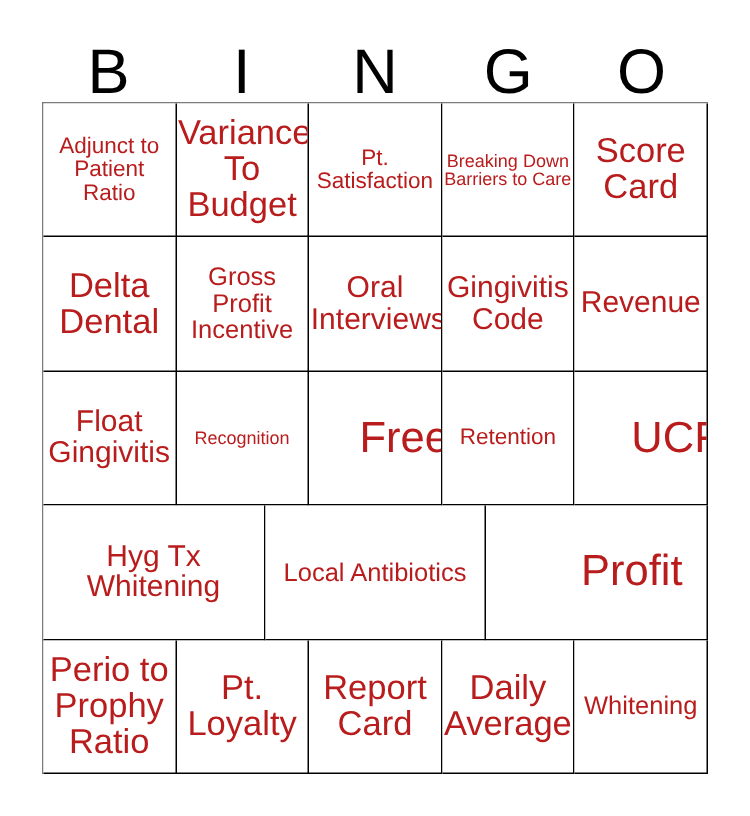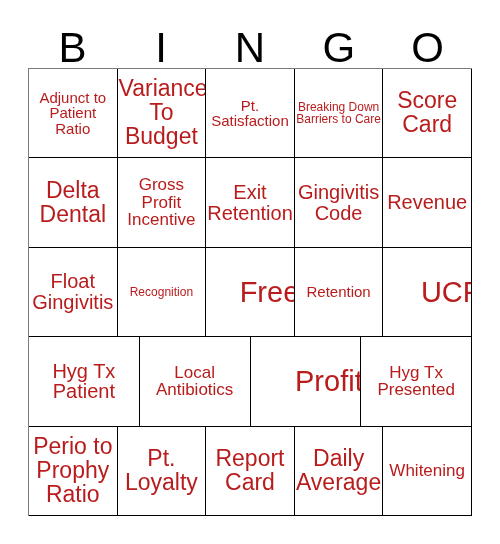--- a/index.html
+++ b/index.html
@@ -133,21 +133,21 @@
     </div>
 
     <div class="grid-row">
       <div class="cell sz-lg">
         <span class="cell-text">Delta Dental</span>
       </div>
       <div class="cell sz-sm">
         <span class="cell-text">Gross Profit Incentive</span>
       </div>
       <div class="cell sz-md">
-        <span class="cell-text">Exit Retention</span>
+        <span class="cell-text">Oral Interviews</span>
       </div>
       <div class="cell sz-md">
         <span class="cell-text">Gingivitis Code</span>
       </div>
       <div class="cell sz-md">
         <span class="cell-text">Revenue</span>
       </div>
     </div>
 
     <div class="grid-row">
@@ -163,31 +163,28 @@
       <div class="cell sz-xs">
         <span class="cell-text">Retention</span>
       </div>
       <div class="cell sz-xxl">
         <span class="cell-text">UCF</span>
       </div>
     </div>
 
     <div class="grid-row">
       <div class="cell sz-md">
-        <span class="cell-text">Hyg Tx Patient</span>
+        <span class="cell-text">Hyg Tx Whitening</span>
       </div>
       <div class="cell sz-sm">
         <span class="cell-text">Local Antibiotics</span>
       </div>
       <div class="cell sz-xxl">
         <span class="cell-text">Profit</span>
       </div>
-      <div class="cell sz-sm">
-        <span class="cell-text">Hyg Tx Presented</span>
-      </div>
     </div>
 
     <div class="grid-row">
       <div class="cell sz-ml">
         <span class="cell-text">Perio to Prophy Ratio</span>
       </div>
       <div class="cell sz-lg">
         <span class="cell-text">Pt. Loyalty</span>
       </div>
       <div class="cell sz-lg">

